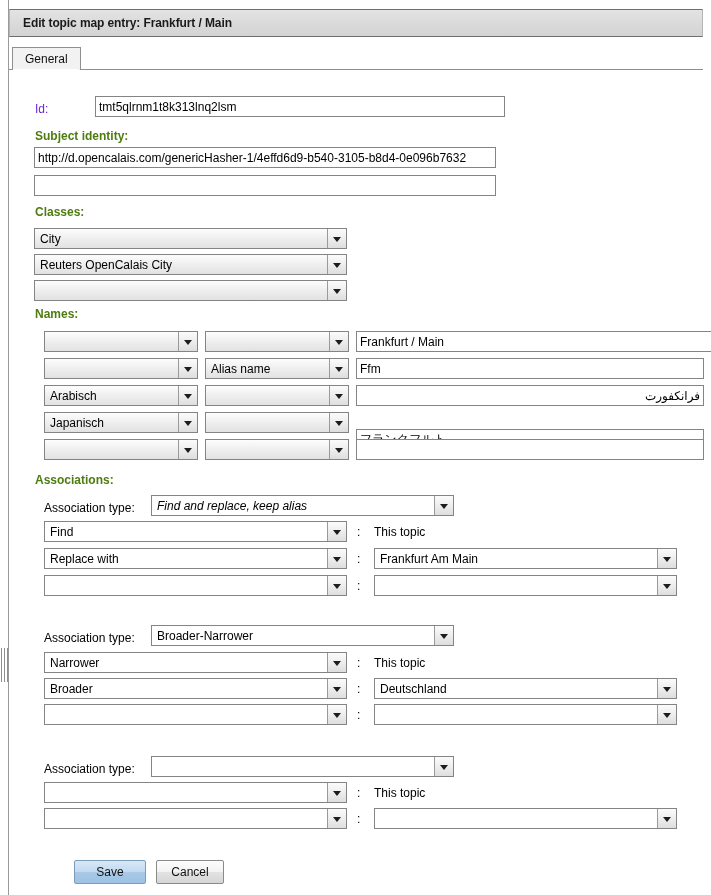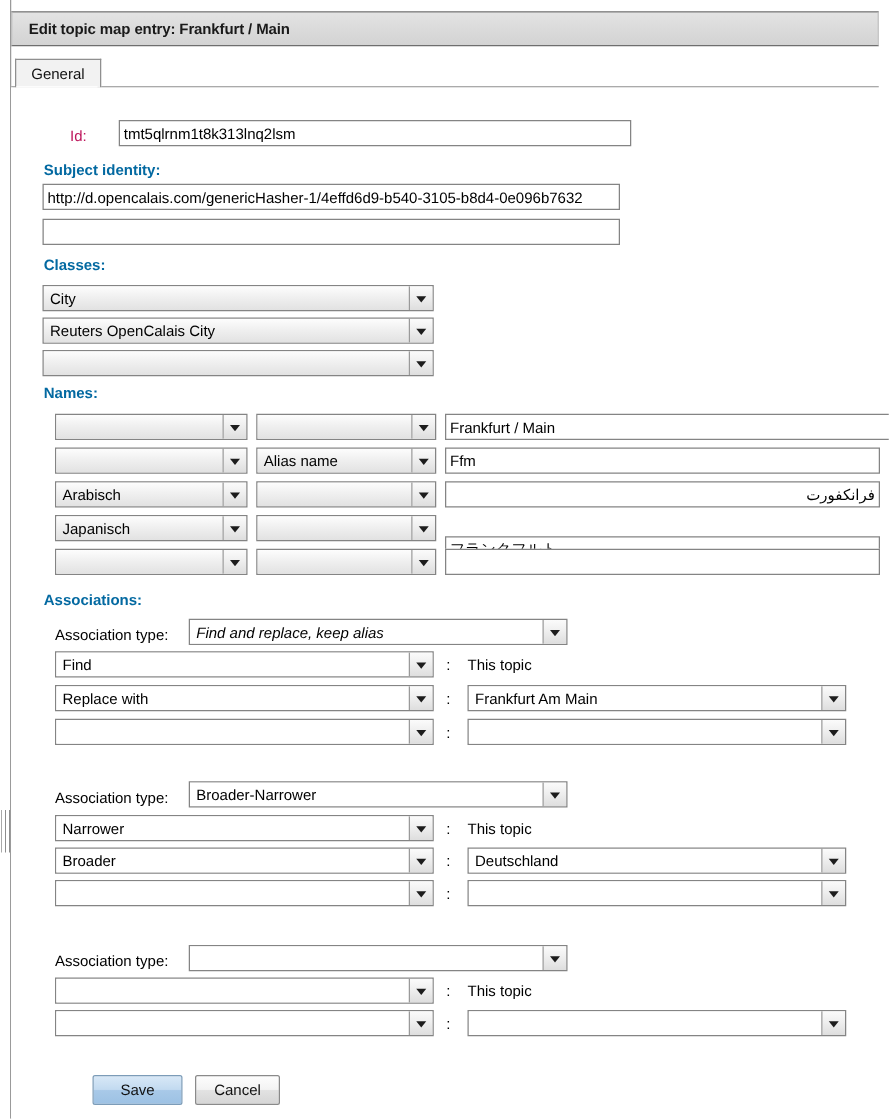--- a/index.html
+++ b/index.html
@@ -120,29 +120,28 @@
     width: 694px;
     height: 825px;
     background: #ffffff;
     border-left: 1px solid #ffffff;
   }
 
   .section-label {
     position: absolute;
     font-size: 12px;
     font-weight: bold;
-    color: #0369a1;
+    color: #4d7c0f;
     white-space: nowrap;
   }
   .field-label {
     position: absolute;
     font-size: 12px;
-    color: #be185d;
-    white-space: nowrap;
-    margin-left: 21px;
+    color: #6d28d9;
+    white-space: nowrap;
   }
   .plain-label {
     position: absolute;
     font-size: 12px;
     color: #000;
     white-space: nowrap;
   }
 
   
   .tinput {

